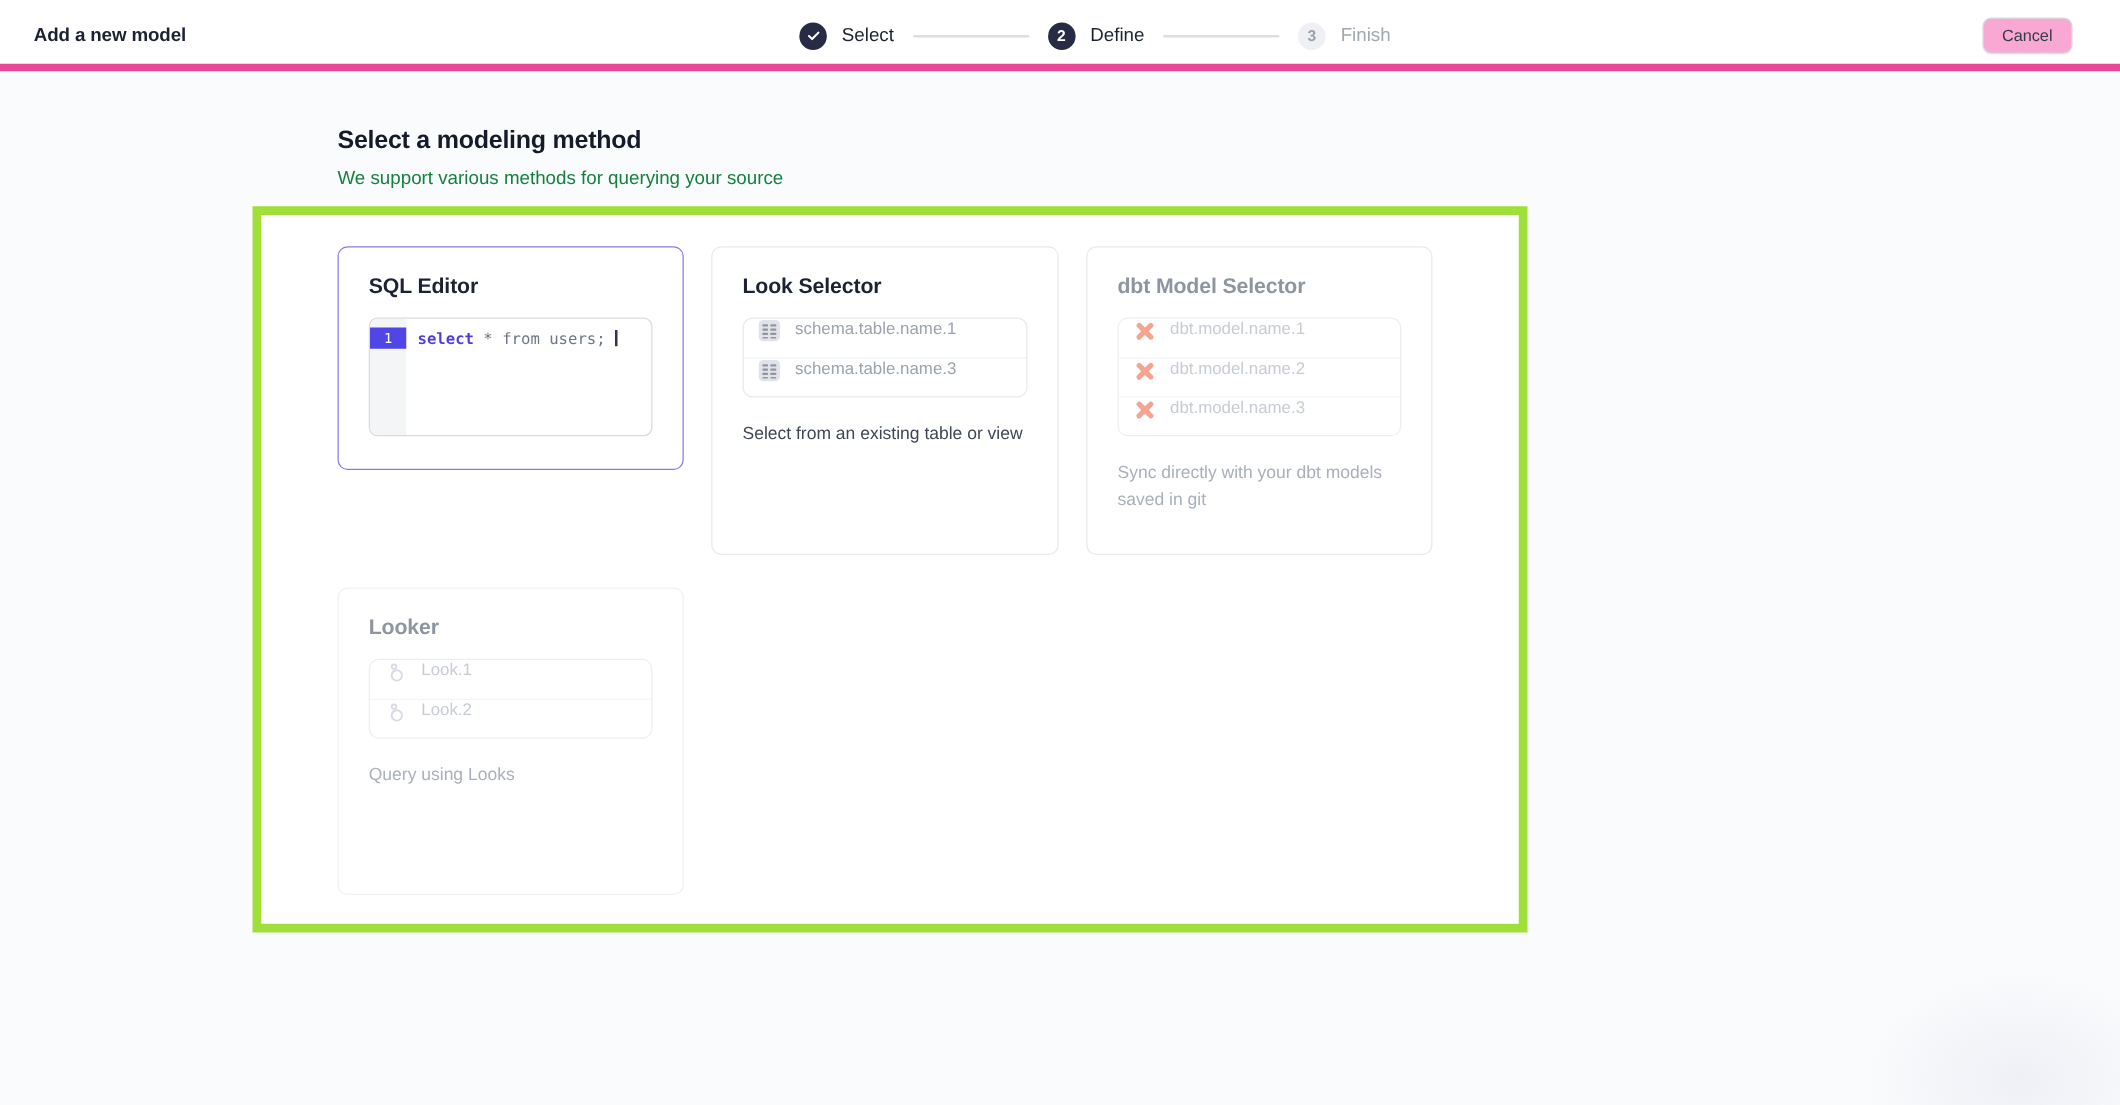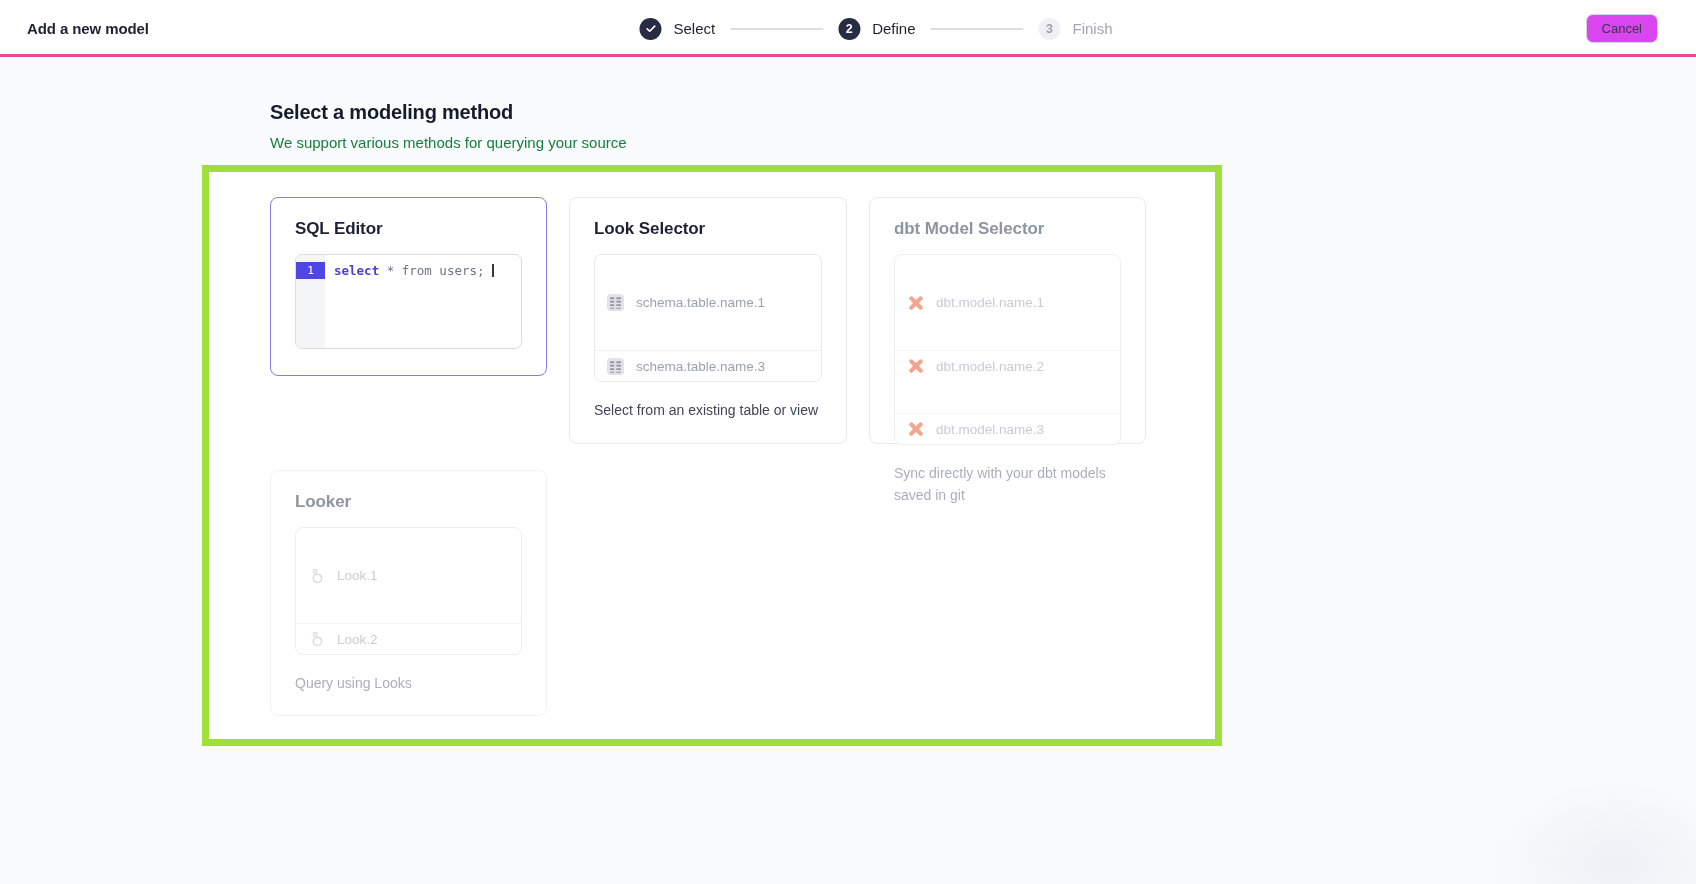--- a/index.html
+++ b/index.html
@@ -1,35 +1,35 @@
 <!DOCTYPE html>
 <html><head>
 <meta charset="utf-8">
 <style>
   * { margin:0; padding:0; box-sizing:border-box; }
   html,body { width:1696px; height:884px; }
   body { font-family:"Liberation Sans", sans-serif; background:#fafbfc; position:relative; overflow:hidden; }
 
   
   .hdr { position:absolute; top:0; left:0; width:1696px; height:57px; background:#ffffff;
-         border-bottom:3px solid #ec4899; z-index:5; }
+         border-bottom:6px solid #ec4899; z-index:5; }
   .hdr-title { position:absolute; left:27px; top:0; height:57px; display:flex; align-items:center;
                font-size:15px; font-weight:700; color:#1b2232; letter-spacing:-0.1px; }
   .stepper { position:absolute; left:calc(50% + 28px); top:0; height:57px; transform:translateX(-50%);
              display:flex; align-items:center; }
   .step { display:flex; align-items:center; }
   .step-circle { width:22px; height:22px; border-radius:50%; display:flex; align-items:center;
                  justify-content:center; font-size:12.5px; font-weight:700; flex:none; }
   .step-circle.dark { background:#272c44; color:#ffffff; }
   .step-circle.light { background:#eef0f3; color:#9aa1ad; }
   .step-label { margin-left:12px; font-size:15px; font-weight:500; color:#1b2232; }
   .step-label.muted { color:#a0a7b2; }
   .step-connector { width:93px; height:2px; background:#dcdee3; border-radius:1px; margin:0 15px; }
   .cancel-btn { position:absolute; right:38px; top:14px; height:29px; padding:0 15px;
-                background:#d946ef; border:1px solid #d6d9de; border-radius:7px;
+                background:#f9a8d4; border:1px solid #d6d9de; border-radius:7px;
                 font-family:"Liberation Sans", sans-serif; font-size:13px; color:#343b49;
                 box-shadow:0 1px 1px rgba(20,25,40,.04); cursor:pointer; }
 
   
   .page-heading { position:absolute; left:270px; top:101px; font-size:20px; font-weight:700;
                   color:#161b2c; letter-spacing:-0.2px; }
   .page-subheading { position:absolute; left:270px; top:134px; font-size:15px; color:#15803d; }
 
   
   .green-frame { position:absolute; left:202px; top:165px; width:1020px; height:581px;
@@ -58,21 +58,21 @@
   .code-area { flex:1; padding:7px 0 0 9px; font-family:"DejaVu Sans Mono", monospace;
                font-size:12.5px; color:#6e7683; }
   .code-line { height:17px; display:flex; align-items:center; white-space:pre; }
   .code-kw { color:#4e3fd9; font-weight:bold; white-space:pre; }
   .code-rest { white-space:pre; }
   .code-cursor { display:inline-block; width:1.5px; height:13px; background:#30364a; }
 
   
   .listbox { border:1px solid #e8e9ed; border-radius:8px; overflow:hidden; background:#ffffff; }
   .listbox.disabled { border-color:#edeef2; }
-  .list-row { display:flex; align-items:center; gap:11px; height:31px; padding:0 11px;margin-top:32px; }
+  .list-row { display:flex; align-items:flex-start; gap:11px; height:31px; padding:0 11px; }
   .list-row + .list-row { border-top:1px solid #f0f1f4; }
   .listbox.disabled .list-row + .list-row { border-top:1px solid #f4f5f8; }
   .list-label { font-size:13.5px; color:#9aa2ae; }
   .listbox.disabled .list-label { color:#c7ccd4; }
   .row-icon { width:19px; height:19px; flex:none; display:flex; align-items:center; justify-content:center; }
 
   
   .corner-blob { position:absolute; right:-50px; bottom:-70px; width:260px; height:180px;
                  border-radius:50%; z-index:1;
                  background:radial-gradient(closest-side, #eef0f6, rgba(255,255,255,0)); }

